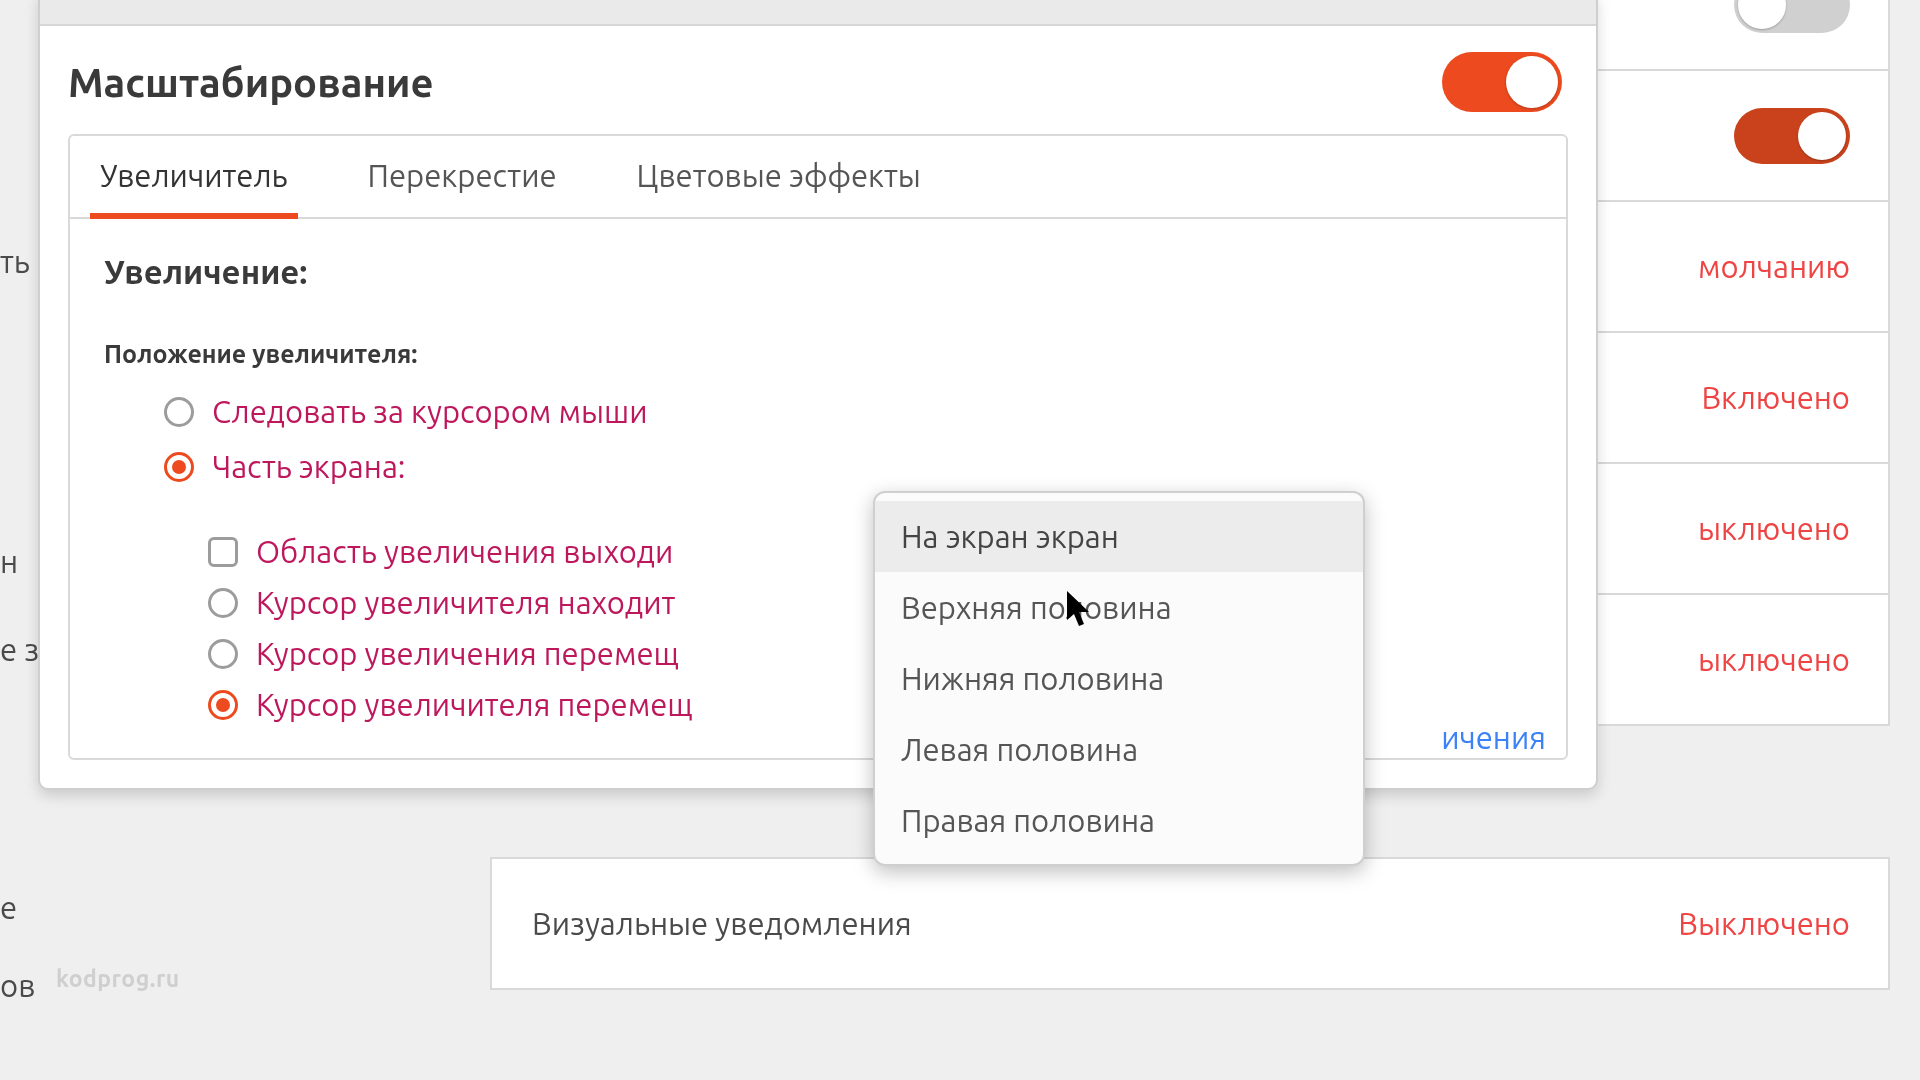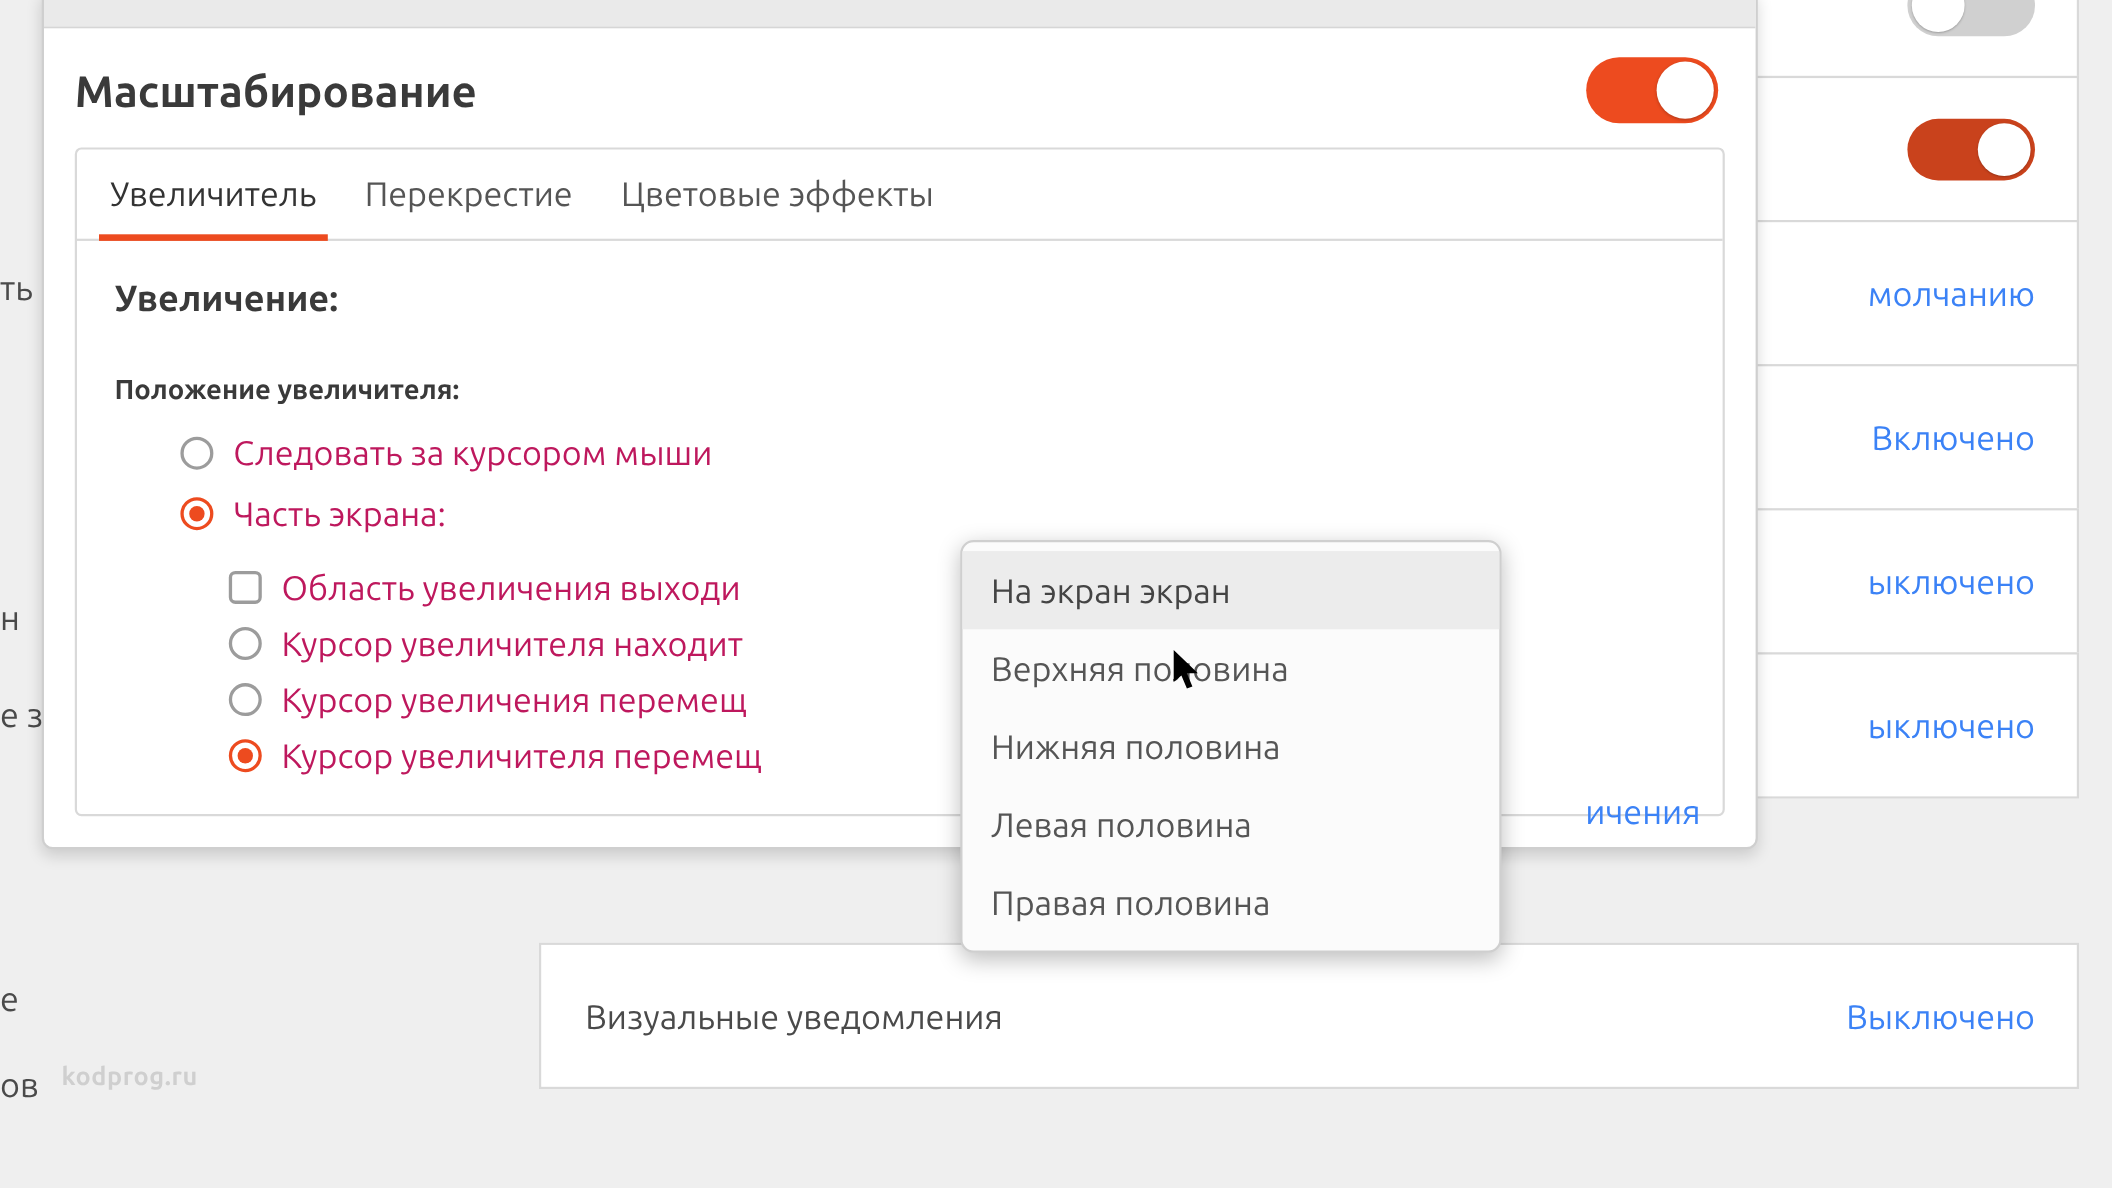--- a/index.html
+++ b/index.html
@@ -27,21 +27,21 @@
     background: #fff;
     border: 2px solid #d9d9d9;
     margin-top: -2px;
     display: flex;
     align-items: center;
     justify-content: space-between;
     padding: 0 38px 0 40px;
     font-size: 31px;
     color: #4a4a4a;
   }
-  .bg-row .right-label { color: #3b82f6; }
+  .bg-row .right-label { color: #ef4444; }
   .bg-row .right-toggle {
     width: 116px; height: 56px; border-radius: 28px; position: relative;
   }
   .bg-row .right-toggle .knob {
     width: 48px; height: 48px; border-radius: 50%; background: #fff;
     position: absolute; top: 4px;
     box-shadow: 0 1px 2px rgba(0,0,0,.25);
   }
   .toggle-off { background: #d0d0d0; }
   .toggle-off .knob { left: 4px; }
@@ -100,21 +100,21 @@
   .panel {
     margin: 0 28px 28px 28px;
     border: 2px solid #d9d9d9;
     border-radius: 6px;
     background: #fff;
   }
   .tabs {
     display: flex;
     border-bottom: 2px solid #d9d9d9;
     padding: 0 20px;
-    gap: 24px;
+    gap: 60px;
   }
   .tab {
     padding: 22px 10px 20px 10px;
     font-size: 31px;
     color: #555;
     cursor: pointer;
     margin-bottom: -2px;
     border-bottom: 6px solid transparent;
   }
   .tab.active { border-bottom-color: #ed4b1f; color: #333; }
@@ -155,21 +155,21 @@
     border: 3px solid #9c9c9c; flex: none; position: relative; background: #fff;
   }
   .radio.checked { border-color: #ed4b1f; }
   .radio.checked::after {
     content: ""; position: absolute; inset: 5px; border-radius: 50%; background: #ed4b1f;
   }
   .checkbox {
     width: 30px; height: 30px; border: 3px solid #9c9c9c; border-radius: 6px; flex: none; background: #fff;
   }
 
-  .sub-list { padding-left: 44px; display: flex; flex-direction: column; gap: 16px; margin-top: 12px; }
+  .sub-list { padding-left: 44px; display: flex; flex-direction: column; gap: 16px; margin-top: 30px; }
 
   .trail-text {
     position: absolute;
     right: 50px;
     top: 728px;
     font-size: 31px;
     color: #3b82f6;
   }
 
   

